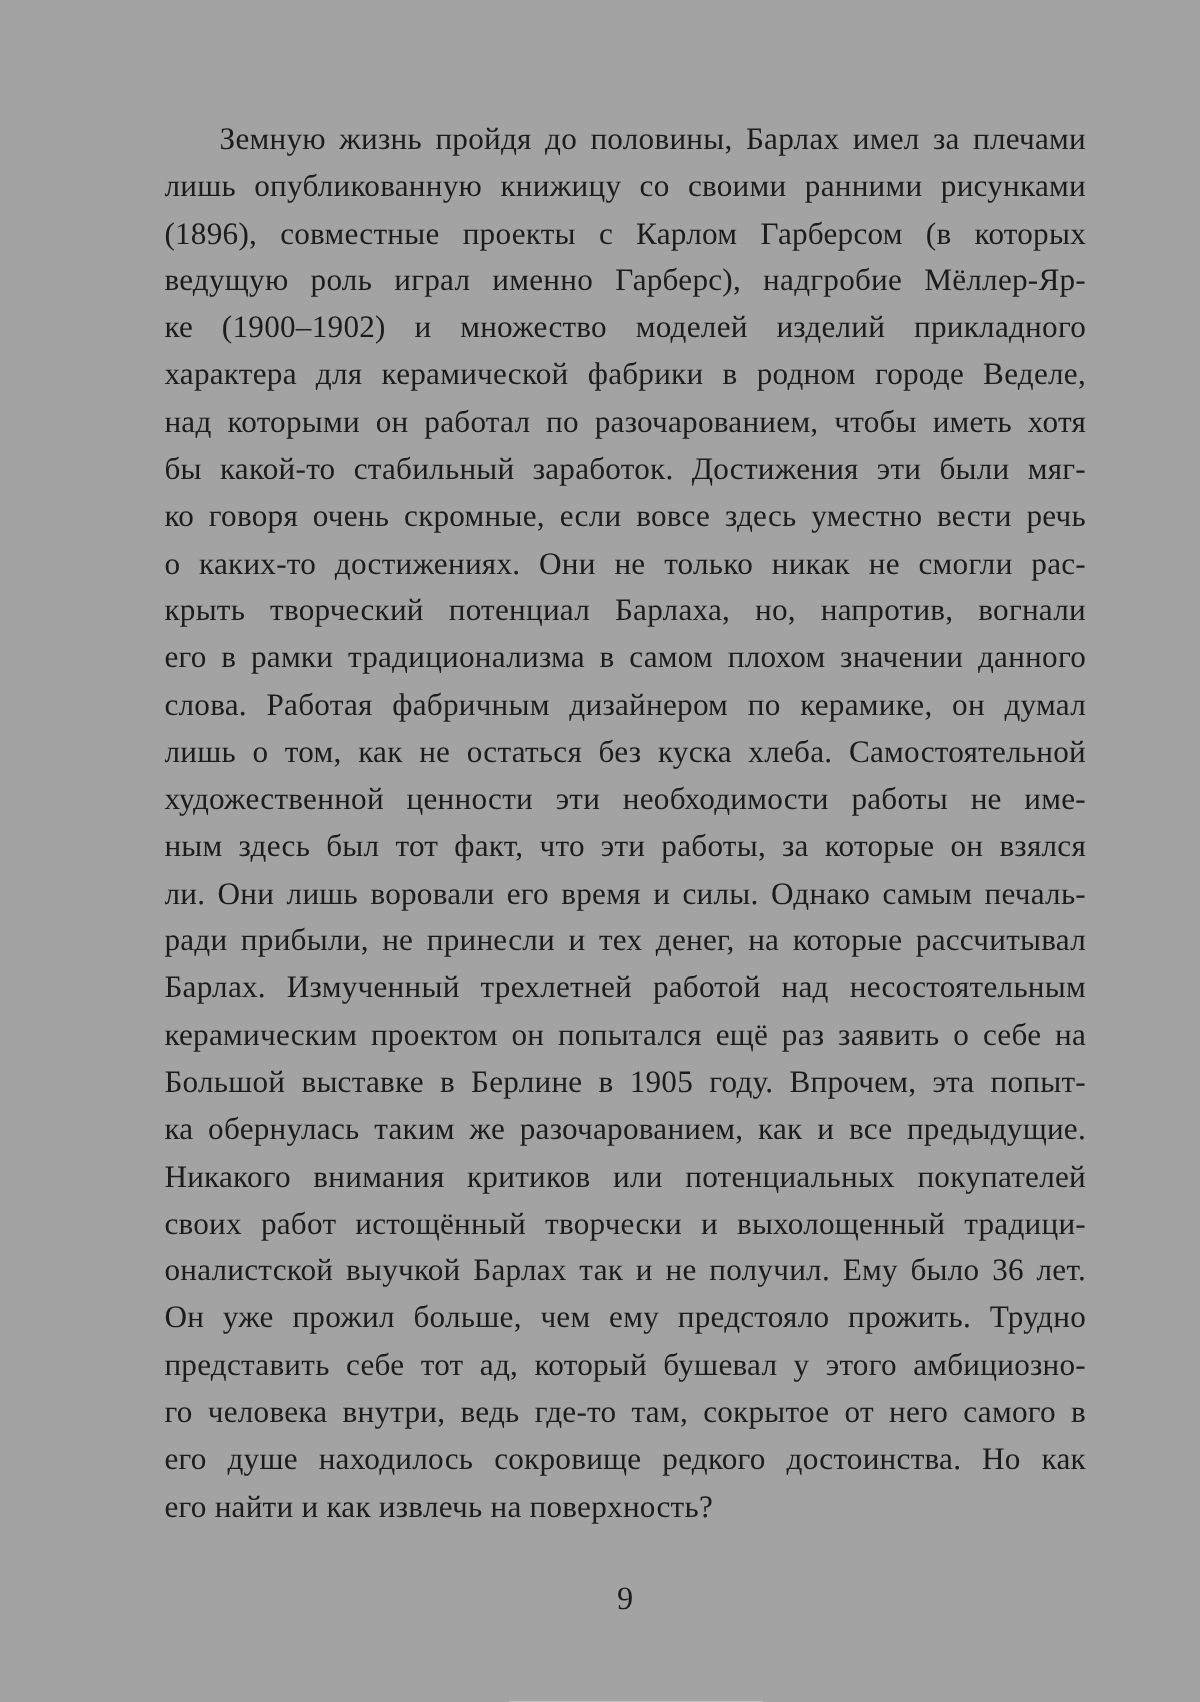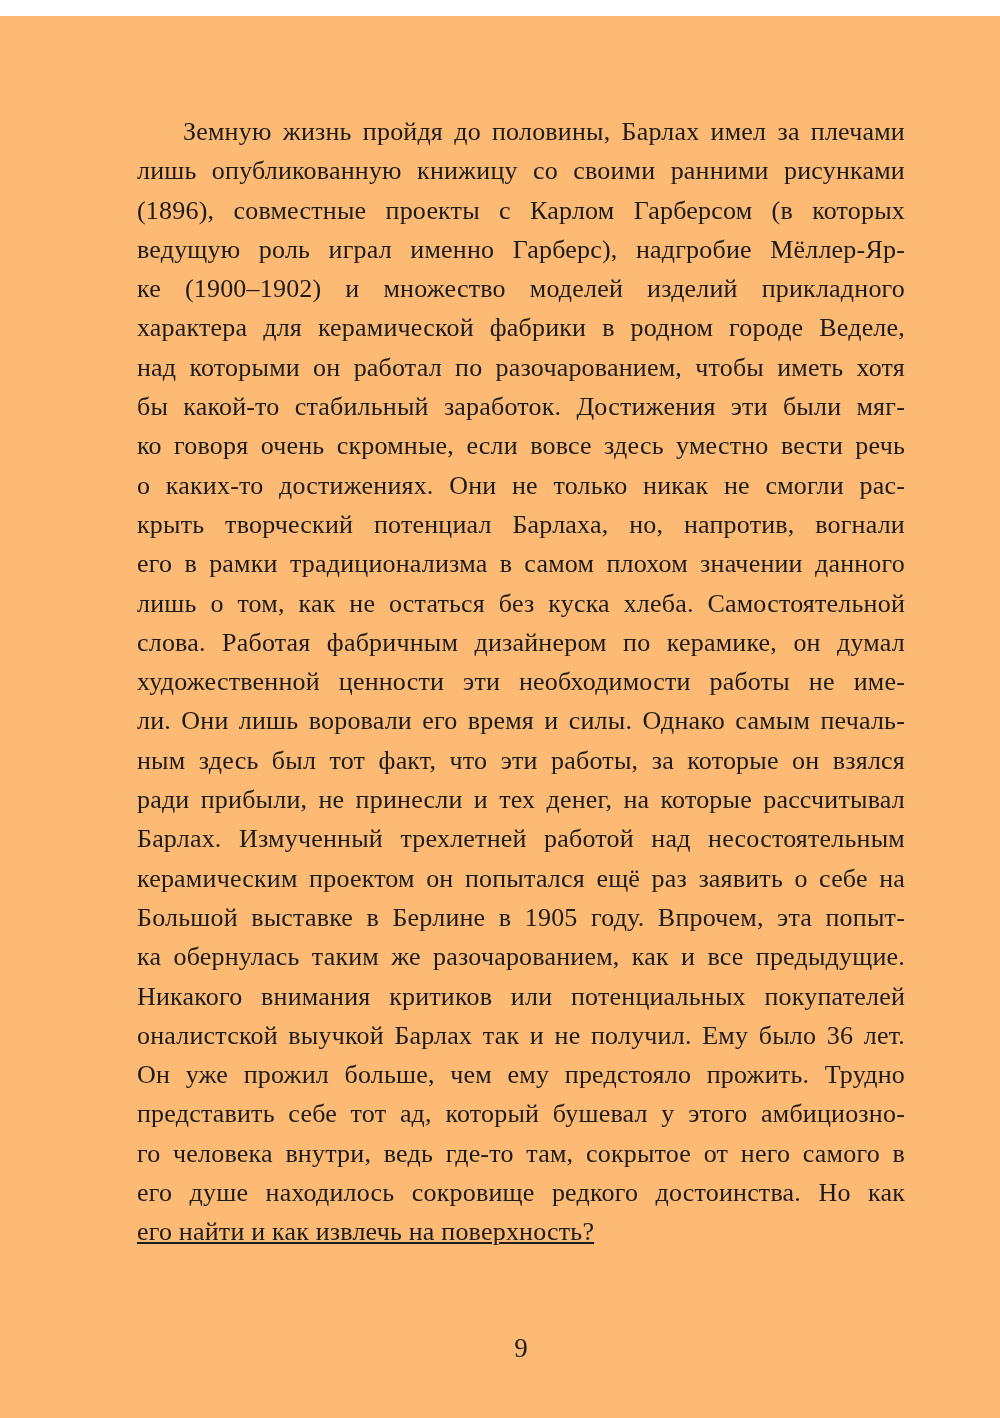--- a/index.html
+++ b/index.html
@@ -11,22 +11,21 @@
     position: relative;
     width: 1000px;
     height: 1418px;
     font-family: "Liberation Serif", "DejaVu Serif", serif;
     color: #1c1c1c;
     overflow: hidden;
   }
   .page {
     position: absolute;
     inset: 0;
-    background: #fdba74;
-    margin-top: 16px;
+    background: #a3a3a3;
   }
   .text-block {
     position: absolute;
     left: 137px;
     top: 96px;
     width: 768px;
   }
   .line {
     font-size: 26px;
     line-height: 39.3px;
@@ -35,21 +34,20 @@
     text-align: justify;
     text-align-last: justify;
     text-justify: inter-word;
     letter-spacing: 0.2px;
   }
   .line.first {
     text-indent: 46px;
   }
   .line.last {
     text-align-last: left;
-    text-decoration: underline;
   }
   .page-number {
     position: absolute;
     left: 137px;
     top: 1316px;
     width: 768px;
     text-align: center;
     font-size: 27px;
     line-height: 32px;
   }
@@ -64,31 +62,32 @@
     <div class="line">(1896), совместные проекты с Карлом Гарберсом (в которых</div>
     <div class="line">ведущую роль играл именно Гарберс), надгробие Мёллер-Яр-</div>
     <div class="line">ке (1900–1902) и множество моделей изделий прикладного</div>
     <div class="line">характера для керамической фабрики в родном городе Веделе,</div>
     <div class="line">над которыми он работал по разочарованием, чтобы иметь хотя</div>
     <div class="line">бы какой-то стабильный заработок.  Достижения эти были мяг-</div>
     <div class="line">ко говоря очень скромные, если вовсе здесь уместно вести речь</div>
     <div class="line">о каких-то достижениях. Они не только никак не смогли рас-</div>
     <div class="line">крыть творческий потенциал Барлаха, но, напротив, вогнали</div>
     <div class="line">его в рамки традиционализма в самом плохом значении данного</div>
+    <div class="line">слова. Работая фабричным дизайнером по керамике, он думал</div>
     <div class="line">лишь о том, как не остаться без куска хлеба. Самостоятельной</div>
-    <div class="line">слова. Работая фабричным дизайнером по керамике, он думал</div>
     <div class="line">художественной ценности эти необходимости работы не име-</div>
+    <div class="line">ным здесь был тот факт, что эти работы, за которые он взялся</div>
     <div class="line">ли. Они лишь воровали его время и силы. Однако самым печаль-</div>
-    <div class="line">ным здесь был тот факт, что эти работы, за которые он взялся</div>
     <div class="line">ради прибыли, не принесли и тех денег, на которые рассчитывал</div>
     <div class="line">Барлах. Измученный трехлетней работой над несостоятельным</div>
     <div class="line">керамическим проектом он попытался ещё раз заявить о себе на</div>
     <div class="line">Большой выставке в Берлине в 1905 году. Впрочем, эта попыт-</div>
     <div class="line">ка обернулась таким же разочарованием, как и все предыдущие.</div>
     <div class="line">Никакого внимания критиков или потенциальных покупателей</div>
+    <div class="line">своих работ истощённый творчески и выхолощенный традици-</div>
     <div class="line">оналистской выучкой Барлах так и не получил. Ему было 36 лет.</div>
     <div class="line">Он уже прожил больше, чем ему предстояло прожить. Трудно</div>
     <div class="line">представить себе тот ад, который бушевал у этого амбициозно-</div>
     <div class="line">го человека внутри, ведь где-то там, сокрытое от него самого в</div>
     <div class="line">его душе находилось сокровище редкого достоинства. Но как</div>
     <div class="line last">его найти и как извлечь на поверхность?</div>
   </div>
   <div class="page-number">9</div>
 </div>
 

